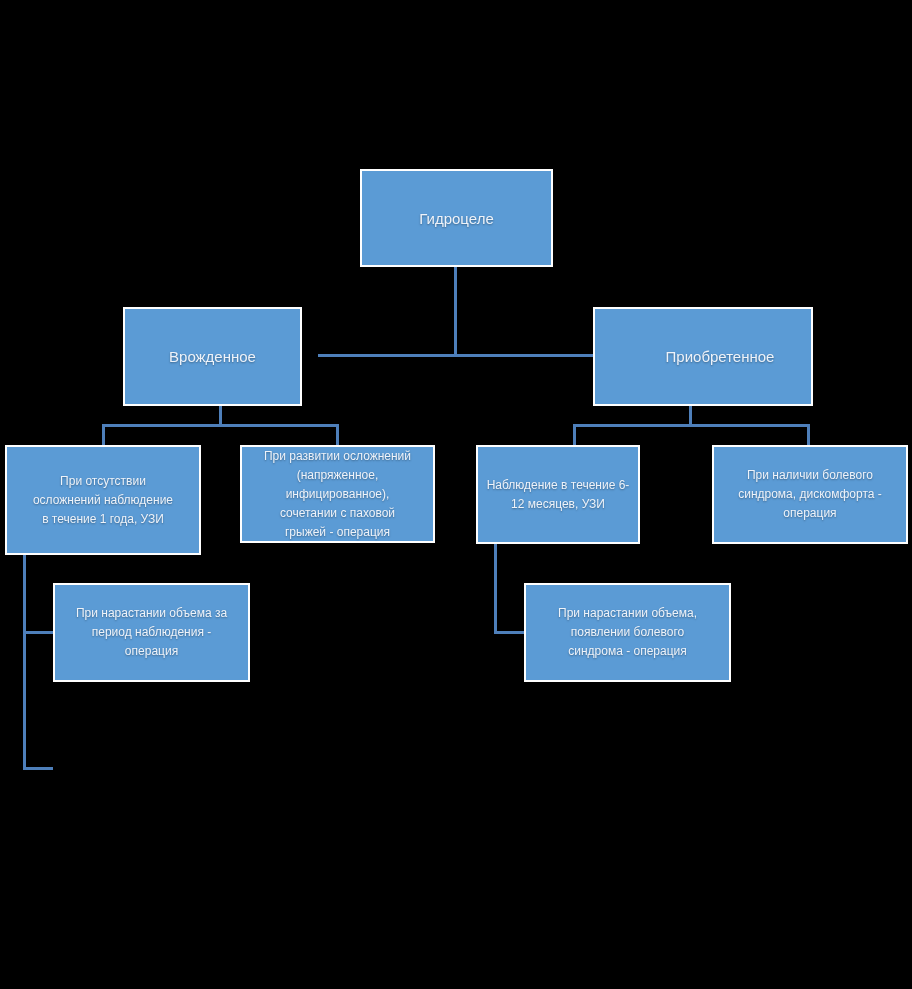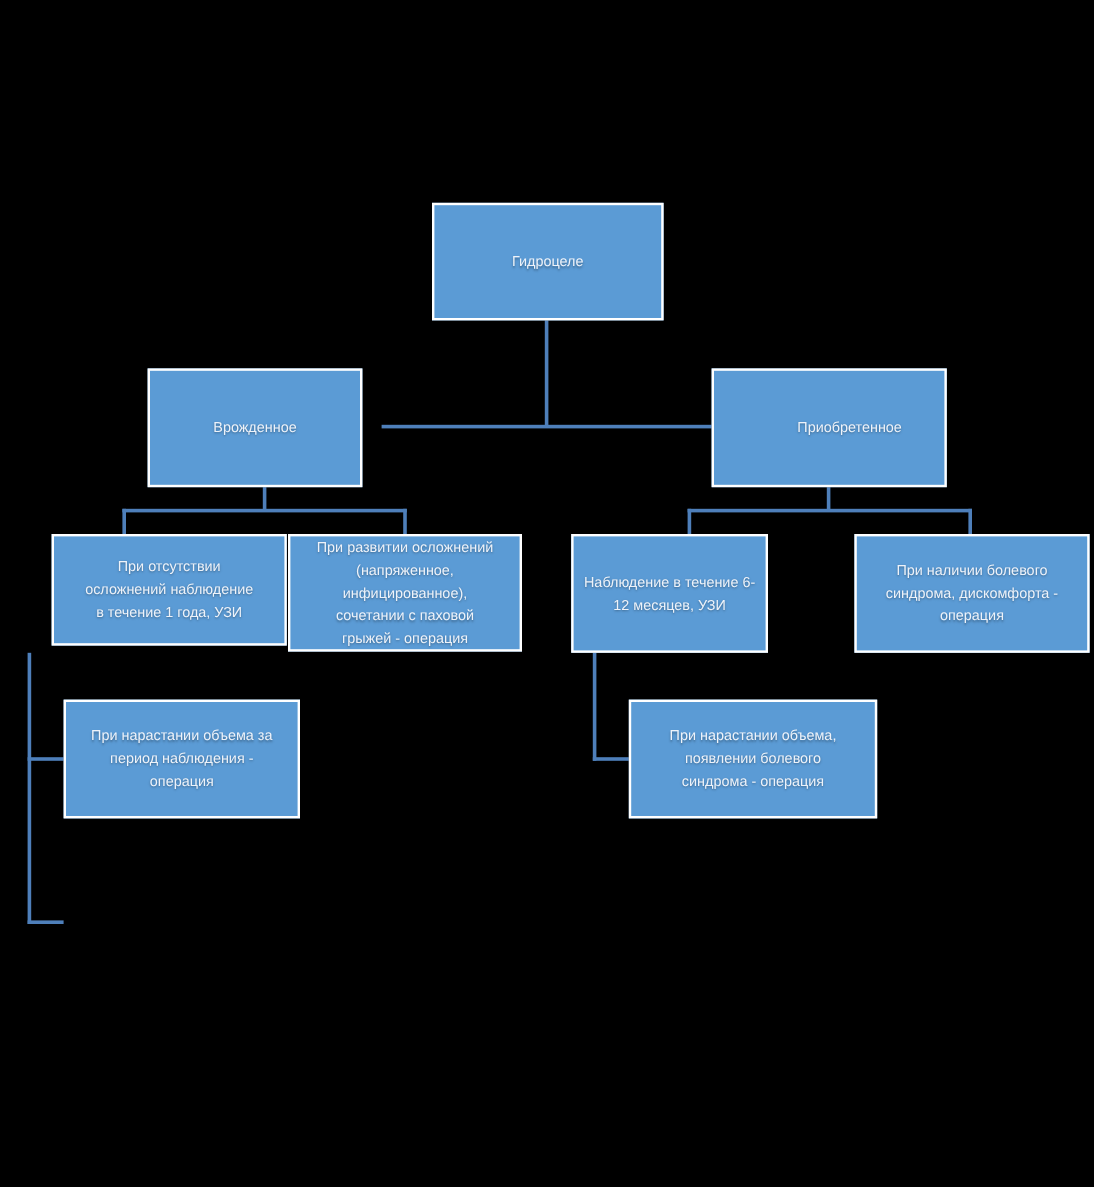--- a/index.html
+++ b/index.html
@@ -24,21 +24,21 @@
     display: flex;
     align-items: center;
     justify-content: center;
     text-align: center;
     font-size: 12px;
     line-height: 19px;
     white-space: pre-line;
     text-shadow: 0 1px 2px rgba(0,0,0,0.35);
     padding: 2px;
   }
-  .node.lvl1, .node.lvl2 { font-size: 12px; text-align: center; }
+  .node.lvl1, .node.lvl2 { font-size: 15px; text-align: center; }
   .connector {
     position: absolute;
     background: var(--connector, #4e7fba);
   }
 </style>
 </head>
 <body>
 
 <div class="canvas">
 
@@ -59,23 +59,23 @@
   <div class="connector" style="left:23px; top:631px; width:30px; height:3px;"></div>
   <div class="connector" style="left:23px; top:767px; width:30px; height:3px;"></div>
 
   <div class="connector" style="left:494px; top:544px; width:3px; height:90px;"></div>
   <div class="connector" style="left:494px; top:631px; width:30px; height:3px;"></div>
 
   <div class="node lvl1" style="left:360px; top:169px; width:193px; height:98px;">Гидроцеле</div>
 
   <div class="node lvl2" style="left:123px; top:307px; width:179px; height:99px;">Врожденное</div>
 
-  <div class="node lvl2" style="left:593px; top:307px; width:196px; height:99px;padding-left:36px;">Приобретенное</div>
+  <div class="node lvl2" style="left:593px; top:307px; width:220px; height:99px;padding-left:36px;">Приобретенное</div>
 
-  <div class="node" style="left:5px; top:445px; width:196px; height:93px;margin-left:38px;">При отсутствии
+  <div class="node" style="left:5px; top:445px; width:196px; height:110px;">При отсутствии
 осложнений наблюдение
 в течение 1 года, УЗИ</div>
 
   <div class="node" style="left:240px; top:445px; width:195px; height:98px;">При развитии осложнений
 (напряженное,
 инфицированное),
 сочетании с паховой
 грыжей - операция</div>
 
   <div class="node" style="left:476px; top:445px; width:164px; height:99px;">Наблюдение в течение 6-

